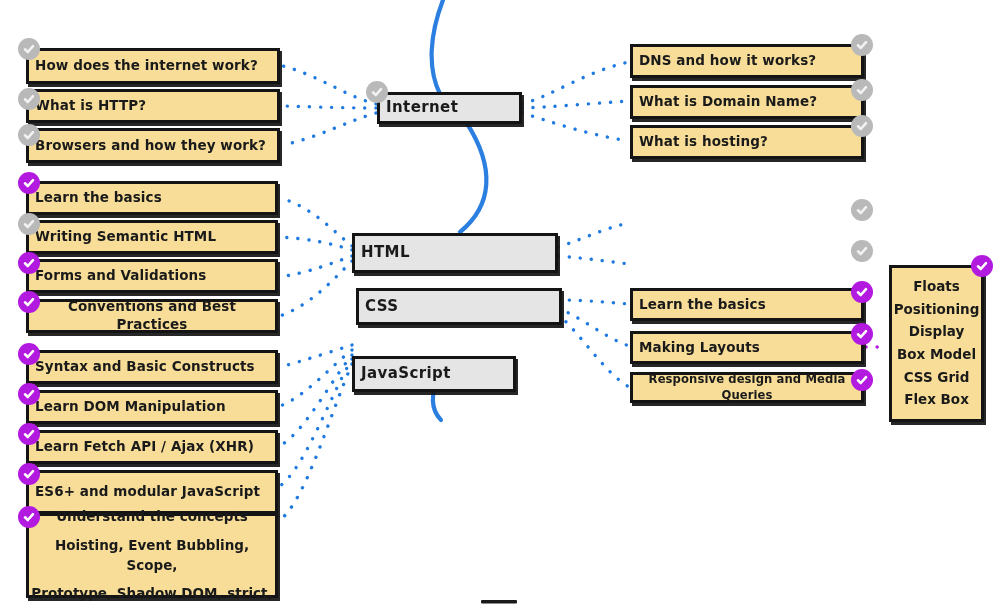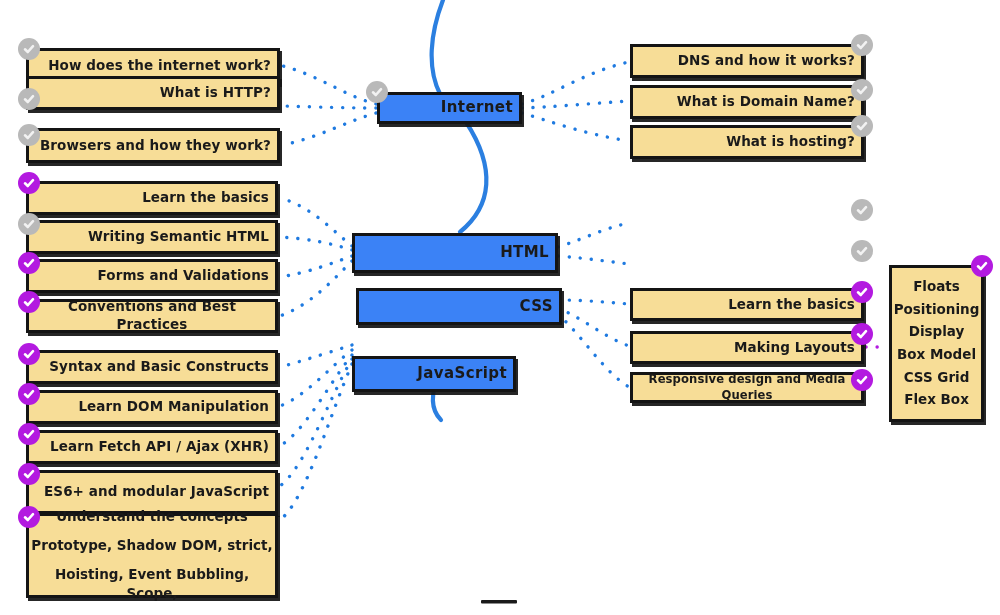--- a/index.html
+++ b/index.html
@@ -21,30 +21,30 @@
     width: 1000px;
     height: 615px;
     pointer-events: none;
   }
   .node {
     position: absolute;
     box-sizing: border-box;
     border: 3px solid #141414;
     display: flex;
     align-items: center;
-    justify-content: flex-end;
+    justify-content: flex-start;
     text-align: center;
     box-shadow: 2px 3px 0 rgba(20,20,20,0.92);
     z-index: 3;
   }
   .node.leaf {
     background: #f7dd97;
   }
   .node.core {
-    background: #3b82f6;
+    background: #e5e5e5;
   }
   .node-label {
     color: #1a1a1a;
     font-weight: bold;
     line-height: 1.32;
     padding: 0 6px;
     letter-spacing: 0.1px;
     white-space: pre-line;
   }
   .lbl-14 { font-size: 13.5px; }
@@ -147,21 +147,21 @@
 
   <div class="node leaf" style="left:26px; top:48px; width:254px; height:36px;">
     <span class="node-label lbl-14">How does the internet work?</span>
   </div>
   <div class="check done" style="left:18px; top:38px;">
     <svg width="14" height="14" viewBox="0 0 14 14">
         <path class="tick" d="M3 7.3 L5.8 10 L11 4.2"></path>
       </svg>
   </div>
 
-  <div class="node leaf" style="left:26px; top:76px; width:254px; height:34px;">
+  <div class="node leaf" style="left:26px; top:89px; width:254px; height:34px;">
     <span class="node-label lbl-14">What is HTTP?</span>
   </div>
   <div class="check done" style="left:18px; top:88px;">
     <svg width="14" height="14" viewBox="0 0 14 14">
         <path class="tick" d="M3 7.3 L5.8 10 L11 4.2"></path>
       </svg>
   </div>
 
   <div class="node leaf" style="left:26px; top:128px; width:254px; height:35px;">
     <span class="node-label lbl-14">Browsers and how they work?</span>
@@ -319,22 +319,22 @@
     <span class="node-label lbl-14">ES6+ and modular JavaScript</span>
   </div>
   <div class="check active" style="left:18px; top:463px;">
     <svg width="14" height="14" viewBox="0 0 14 14">
         <path class="tick" d="M3 7.3 L5.8 10 L11 4.2"></path>
       </svg>
   </div>
 
   <div class="node leaf stack" style="left:26px; top:513px; width:252px; height:85px; gap:9px;">
     <span class="row">Understand the concepts</span>
+    <span class="row">Hoisting, Event Bubbling, Scope,</span>
     <span class="row">Prototype, Shadow DOM, strict,</span>
-    <span class="row">Hoisting, Event Bubbling, Scope,</span>
   </div>
   <div class="check active" style="left:18px; top:506px;">
     <svg width="14" height="14" viewBox="0 0 14 14">
         <path class="tick" d="M3 7.3 L5.8 10 L11 4.2"></path>
       </svg>
   </div>
 
 </div>
 
 </body></html>

